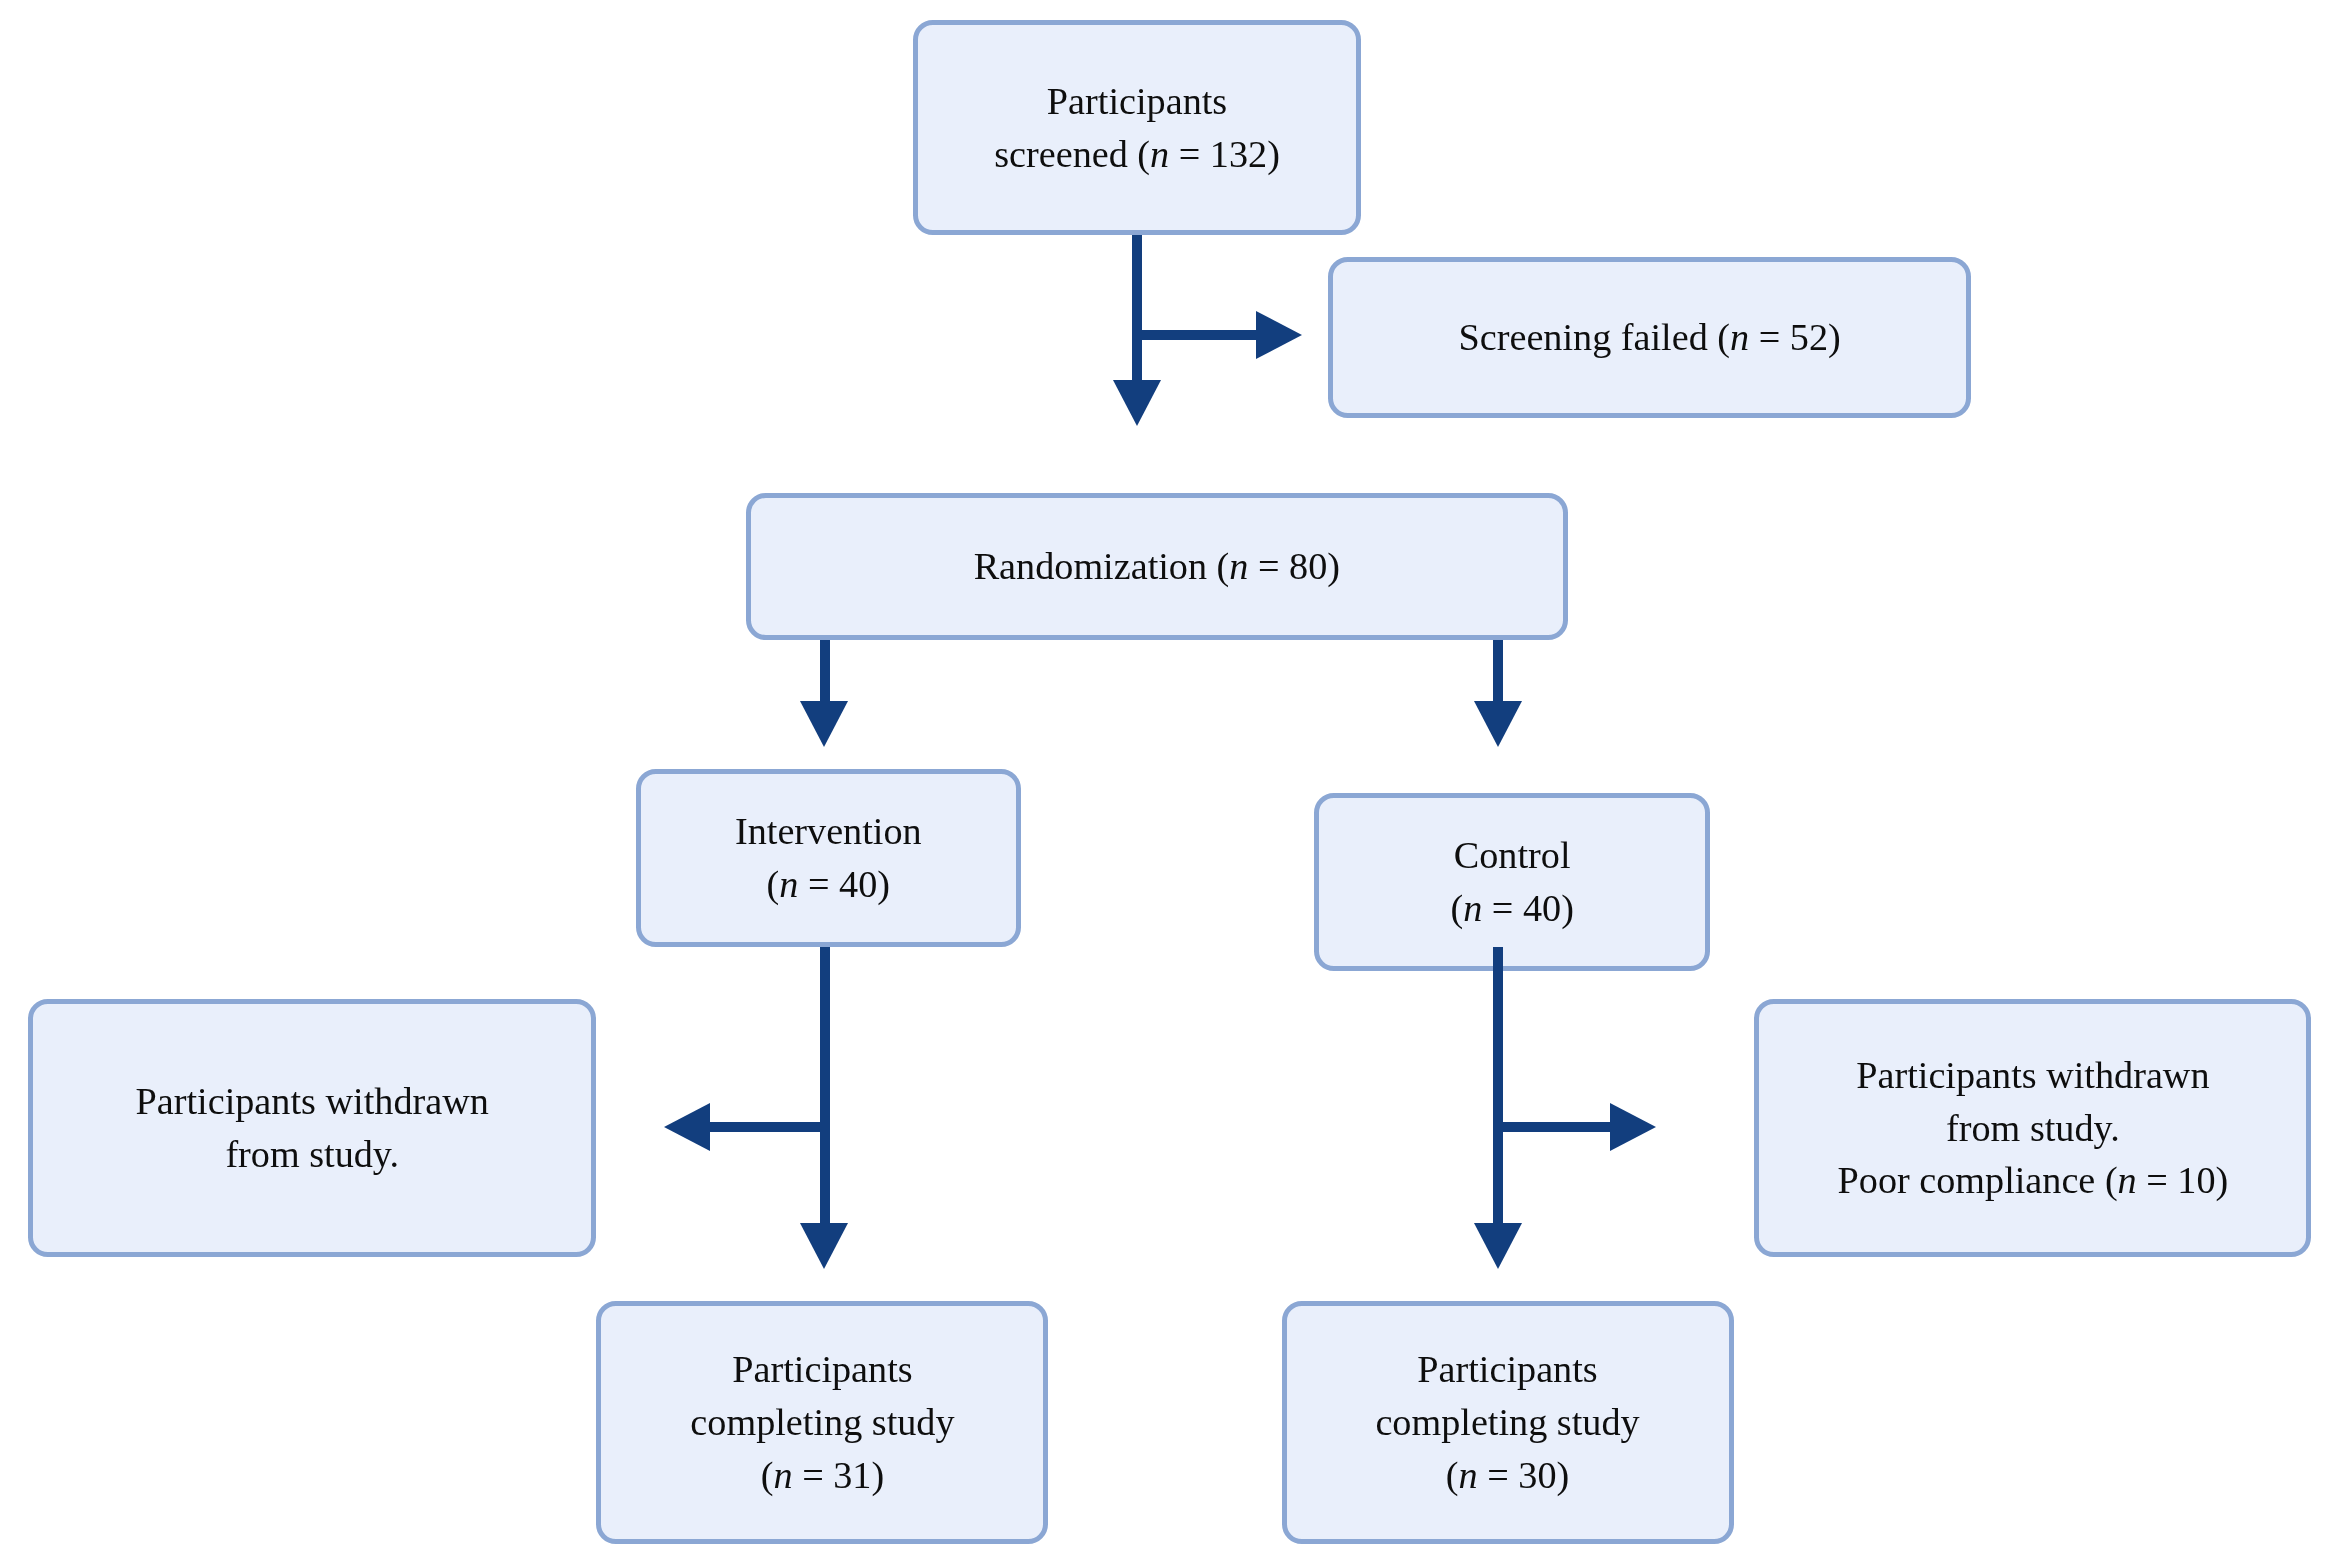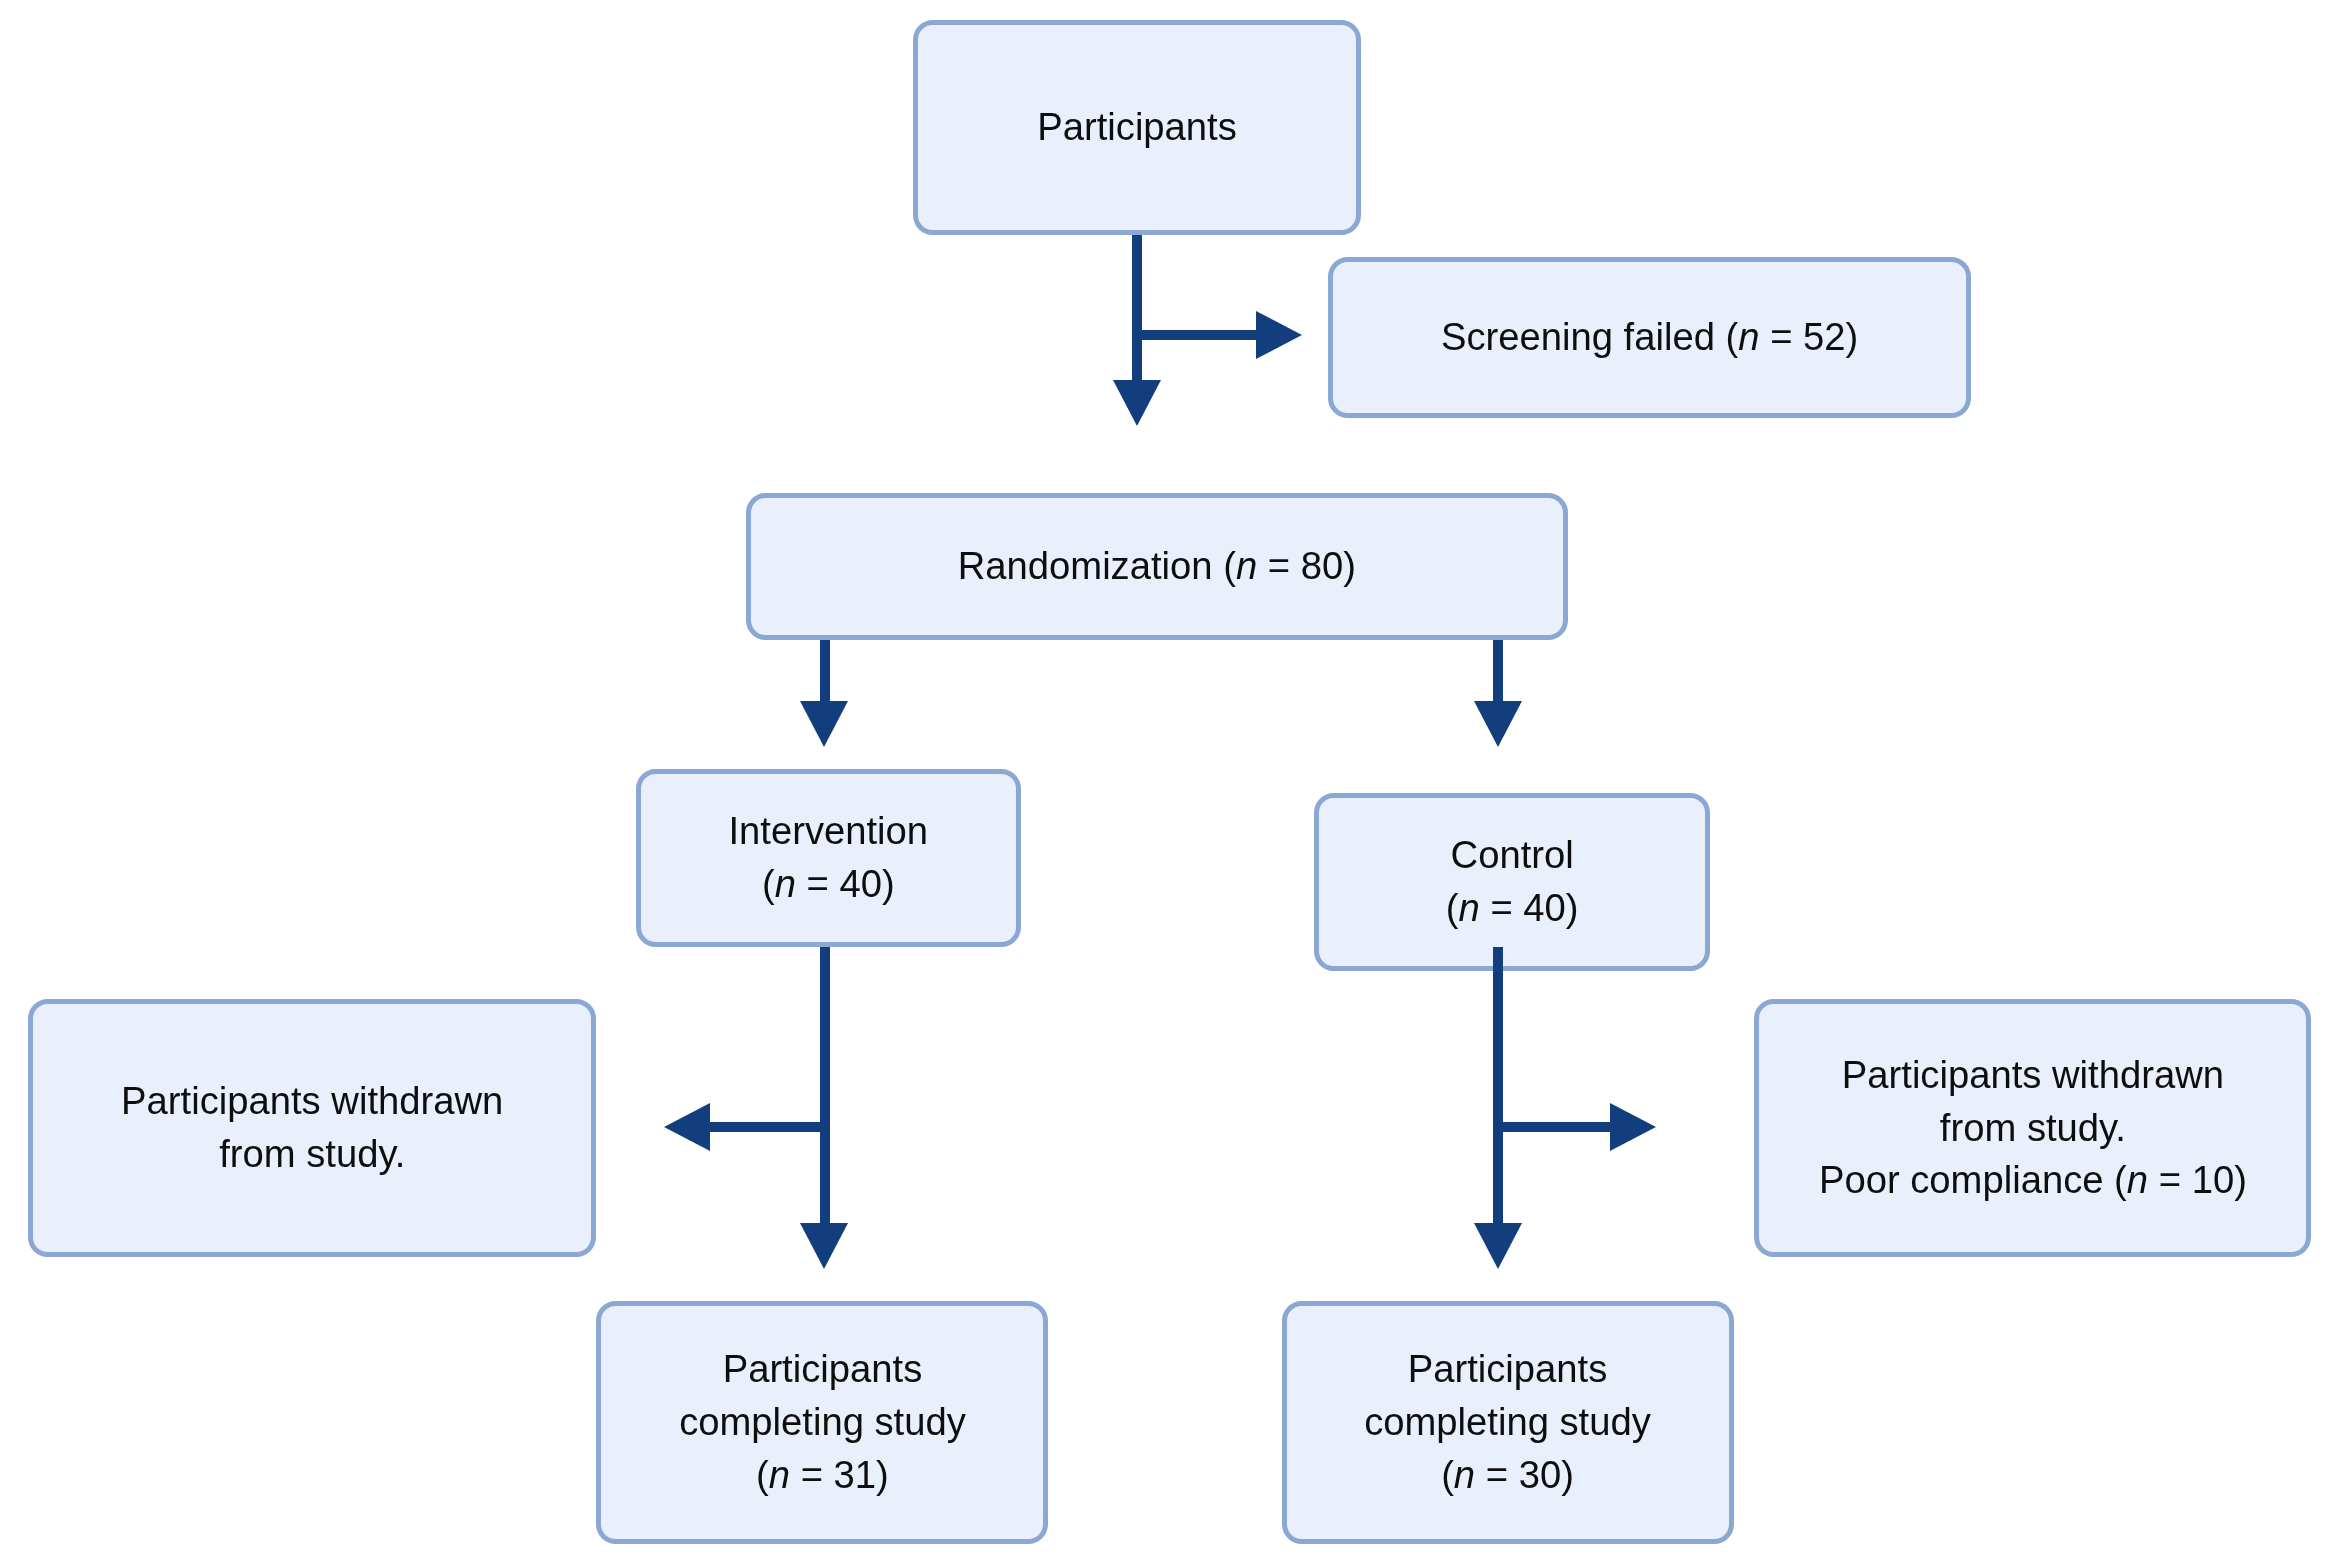--- a/index.html
+++ b/index.html
@@ -2,21 +2,21 @@
 <html style="--box-fill: #e9effb; --box-border: #8ba7d4; --arrow: #123e7e; --text: #0e0e0e;font-size:9px"><head>
 <meta charset="utf-8">
 <title>Flow Diagram</title>
 <style>
   html,body{margin:0;padding:0;background:#ffffff;}
   .stage{
     position:relative;
     width:100vw;
     height:67.19vw; 
     background:#ffffff;
-    font-family:Liberation Sans, sans-serif;
+    font-family:Liberation Serif, serif;
     overflow:hidden;
   }
   .box{
     position:absolute;
     box-sizing:border-box;
     background:var(--box-fill,#e9effb);
     border:0.24vw solid var(--box-border,#8ba7d4);
     border-radius:0.85vw;
     display:flex;
     flex-direction:column;
@@ -48,20 +48,21 @@
     border-right:1.98vw solid var(--arrow,#123e7e);
   }
 </style>
 </head>
 <body style="background: rgb(255, 255, 255);">
 
 <div class="stage">
 
   <div class="box" style="left:39.2%;top:1.3%;width:19.2%;height:13.7%;">
     <span class="box-line">Participants</span>
+    <span class="box-line">screened (<i>n</i>&nbsp;= 132)</span>
   </div>
 
   <div class="box" style="left:57.0%;top:16.4%;width:27.6%;height:10.3%;">
     <span class="box-line">Screening failed (<i>n</i>&nbsp;= 52)</span>
   </div>
 
   <div class="box" style="left:32.0%;top:31.5%;width:35.3%;height:9.4%;">
     <span class="box-line">Randomization (<i>n</i>&nbsp;= 80)</span>
   </div>
 

